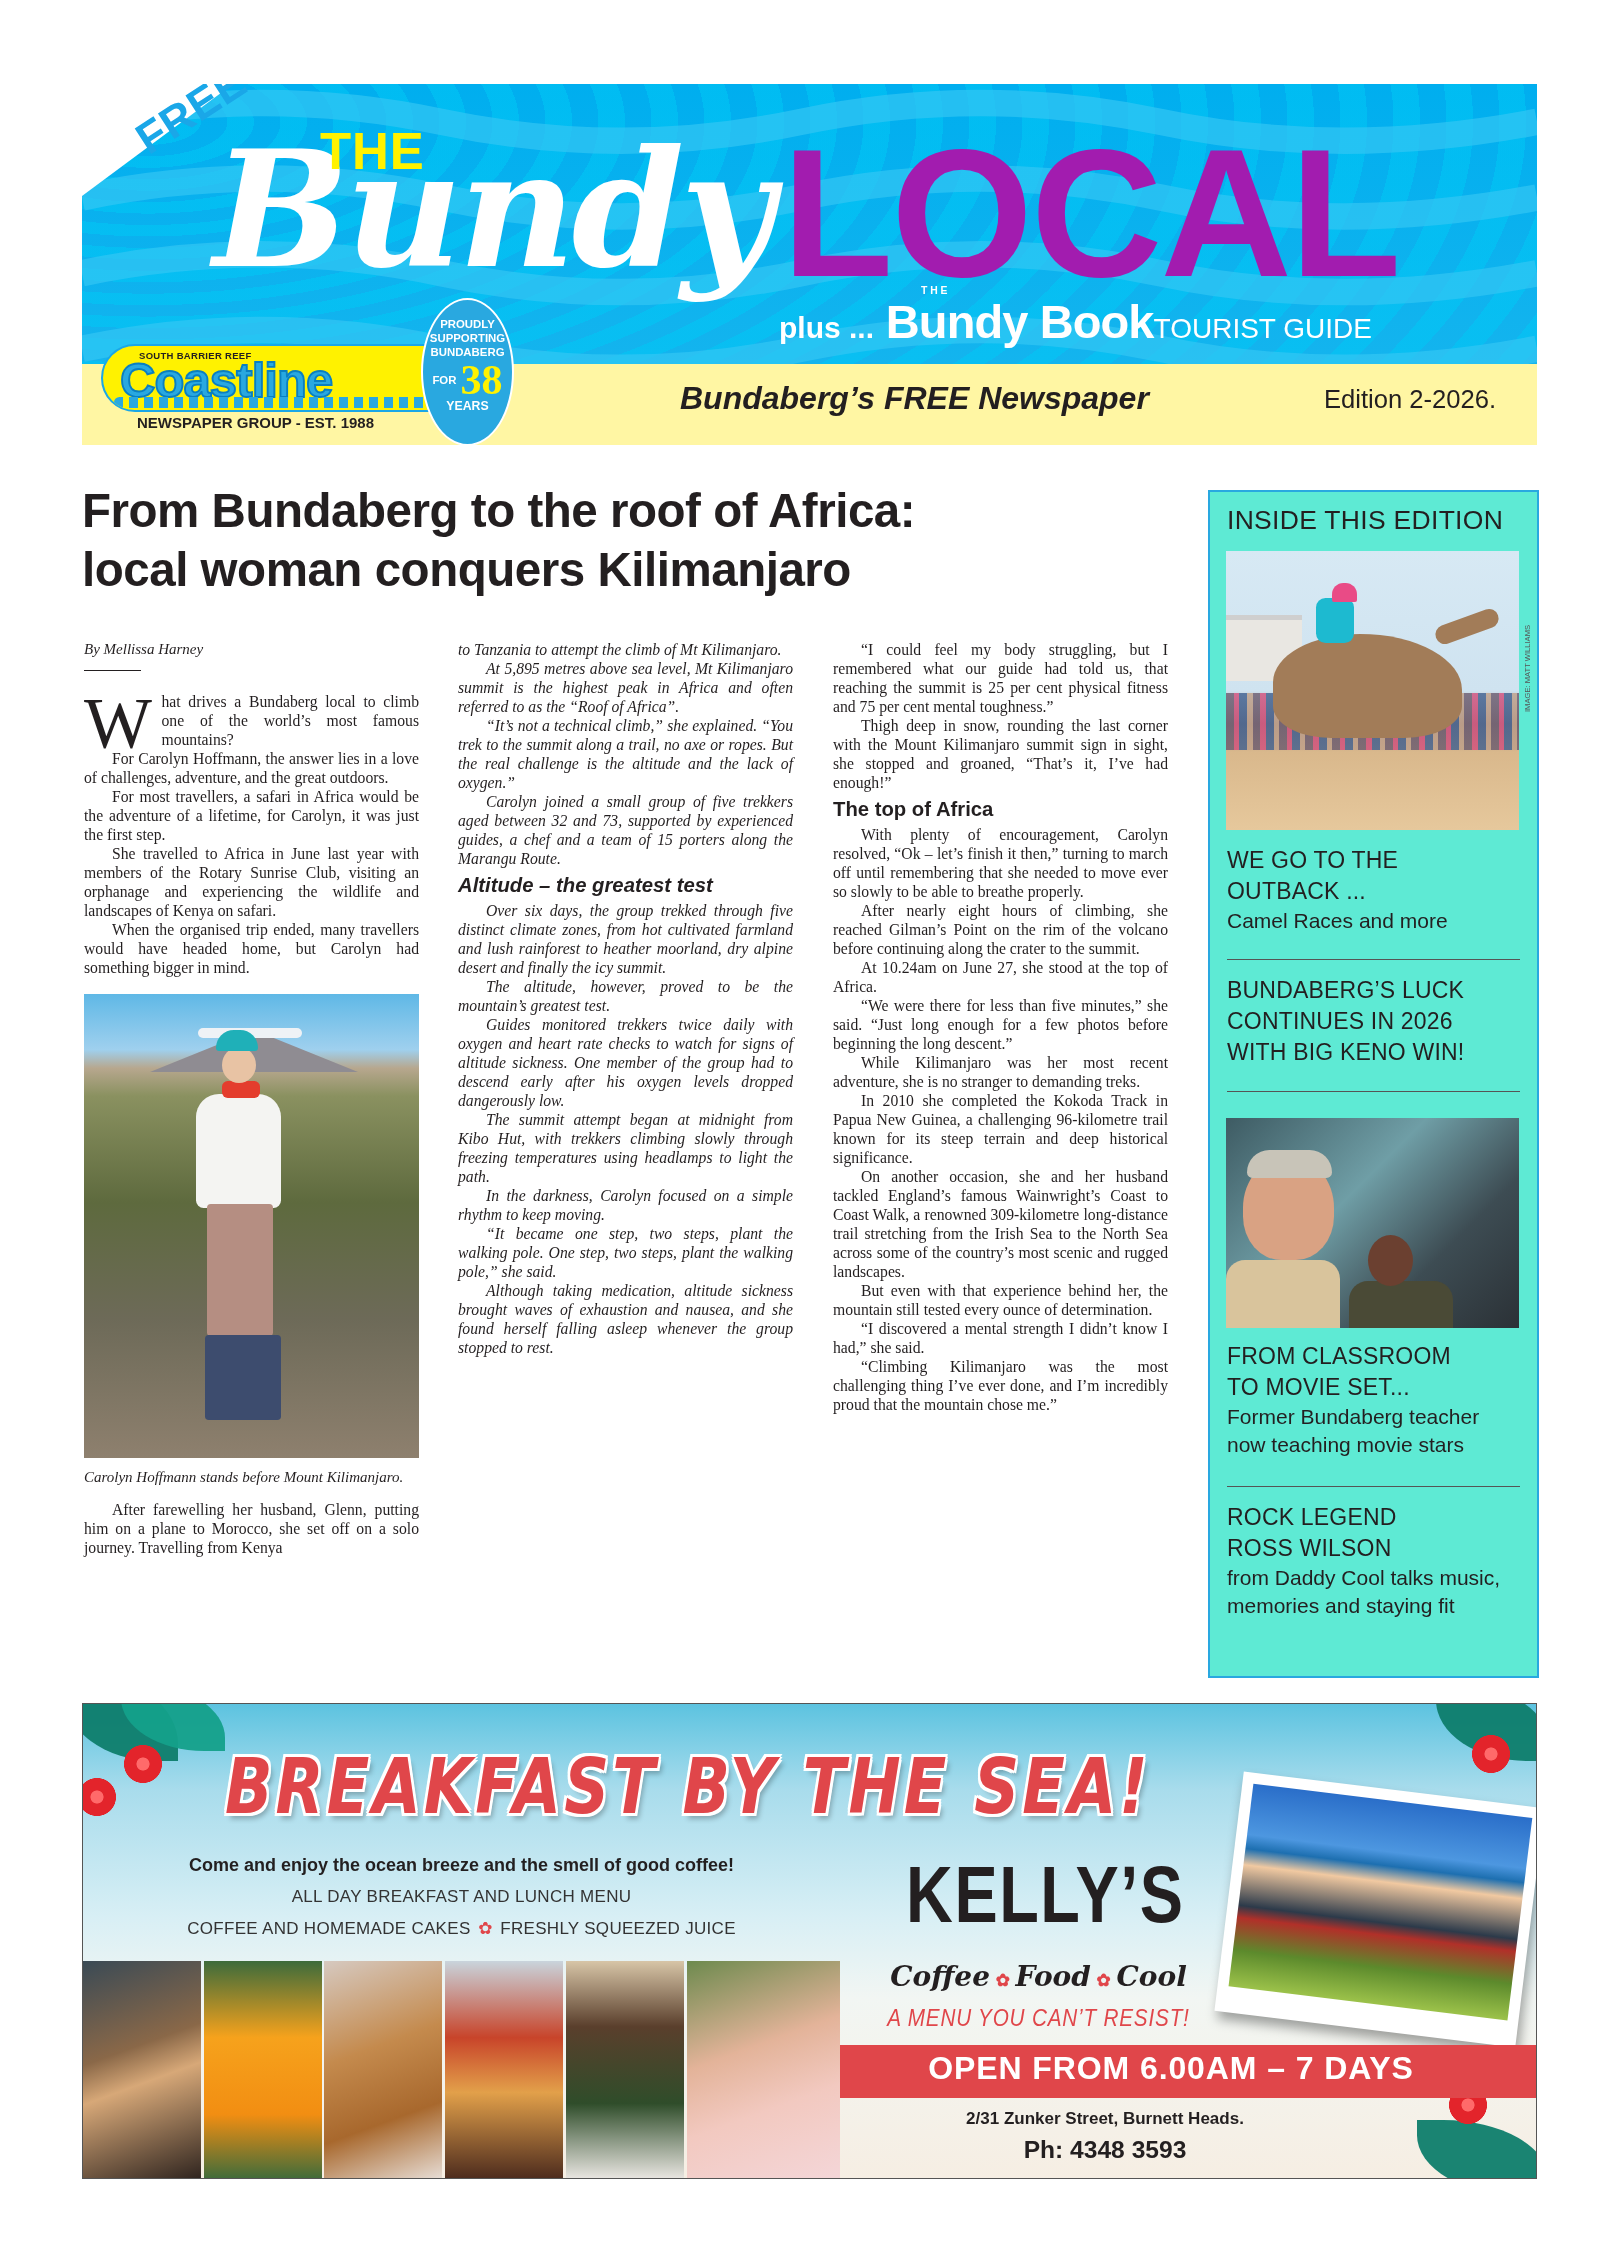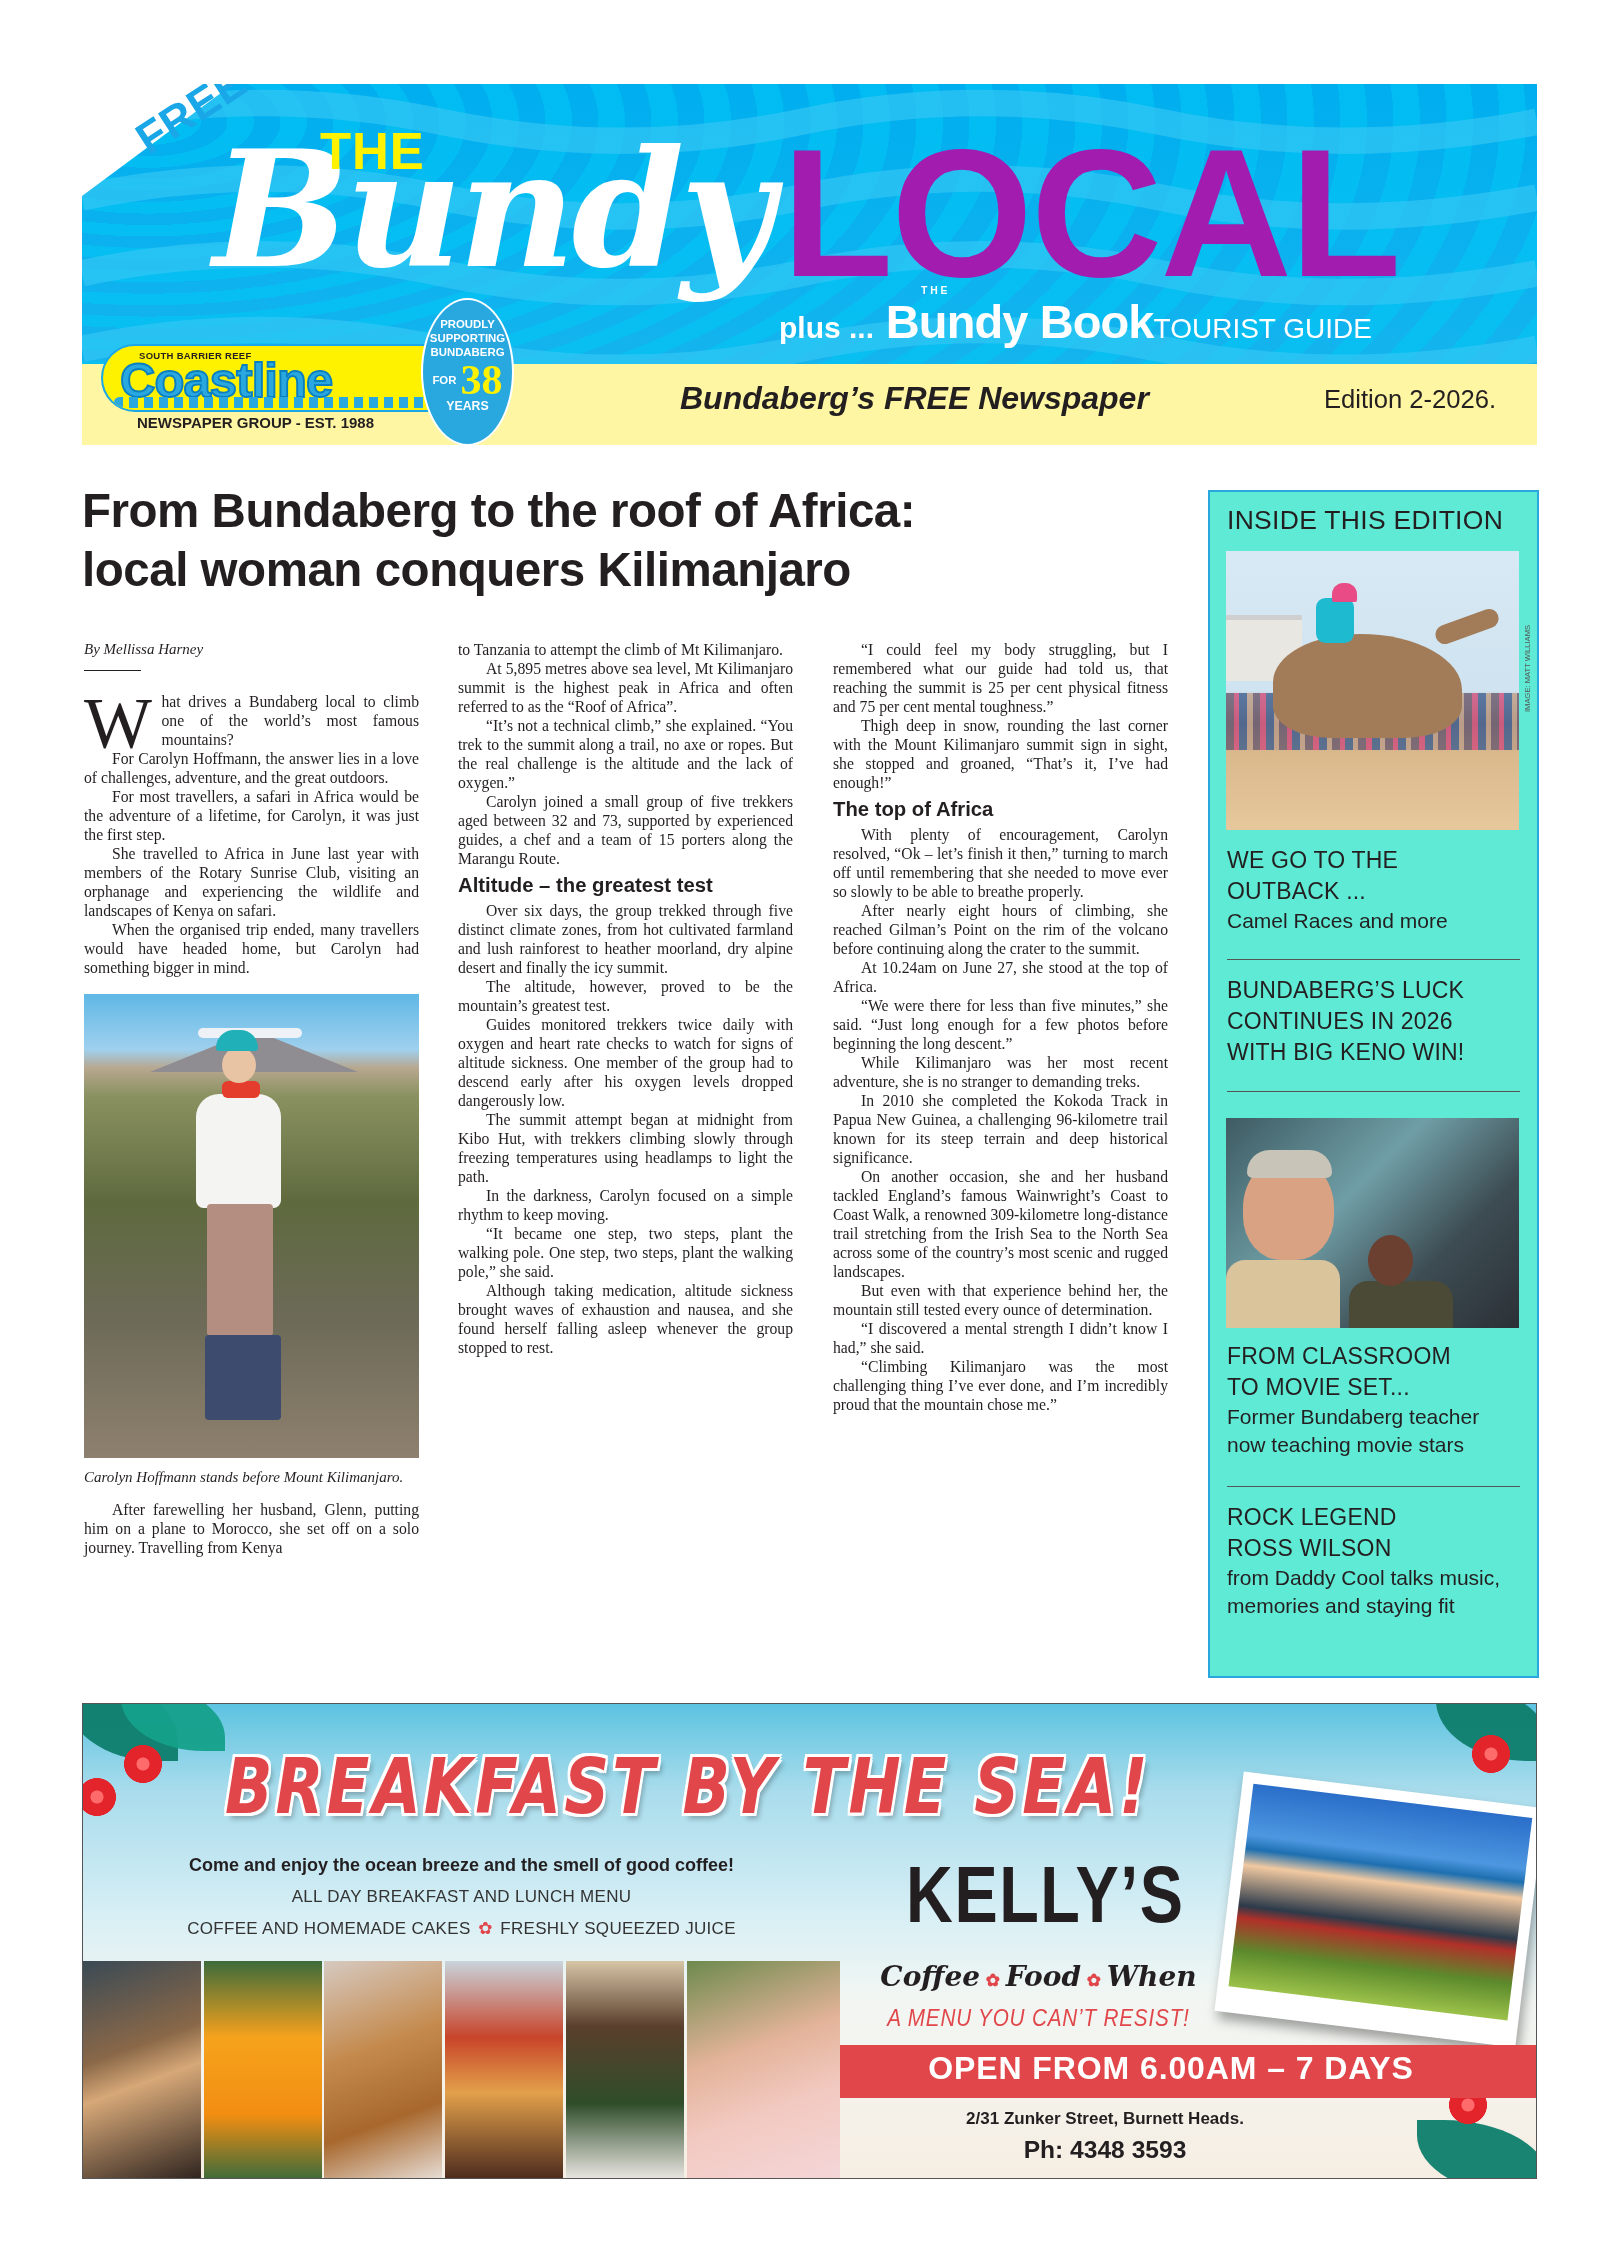--- a/index.html
+++ b/index.html
@@ -62,21 +62,21 @@
   .badge38 .num { font-family: "Liberation Serif", serif; font-size: 42px; color: #fff200; display: inline-block; vertical-align: middle; line-height: 1; font-weight: 700; }
   .badge38 .years { font-size: 12.3px; margin-top: -1.9px; }
 
   
   .headline { position: absolute; left: 82px; top: 481px; width: 1098px; font-family: "Liberation Sans", sans-serif;
     font-weight: 700; font-size: 49px; line-height: 59px; color: #231f20; letter-spacing: -0.5px; transform: scaleX(0.97); transform-origin: left top; }
 
   
   .col { position: absolute; top: 640px; width: 335px; font-size: 15.7px; line-height: 19px; text-align: justify; hyphens: auto; }
   .col1 { left: 84px; }
-  .col2 { left: 458px; }
+  .col2 { left: 458px; font-style: italic; }
   .col3 { left: 833px; }
   .col p { text-indent: 28px; }
   .col p.noindent { text-indent: 0; }
   .byline { font-style: italic; font-size: 15px; margin-bottom: 11.4px; }
   .byline-rule { width: 57px; border-top: 1.4px solid #231f20; margin-bottom: 21px; }
   .dropcap-para { text-indent: 0 !important; }
   .dropcap { float: left; font-size: 72px; line-height: 55px; margin: 3.8px 9.5px -3.8px 0; font-family: "Liberation Serif", serif; }
   .subhead { font-family: "Liberation Sans", sans-serif; font-weight: 700; font-size: 20.3px; line-height: 24.6px; margin: 4.7px 0 3.8px; text-align: left; }
 
   .photo-main { width: 335px; height: 464px; margin: 17px 0 9.5px; position: relative; overflow: hidden;
@@ -352,21 +352,21 @@
     <div class="ad-photo coffee"></div>
     <div class="ad-photo juice"></div>
     <div class="ad-photo waffle"></div>
     <div class="ad-photo breakfast"></div>
     <div class="ad-photo mushroom"></div>
     <div class="ad-photo woman"></div>
   </div>
 
   <div class="ad-kellys">KELLY’S</div>
   <div class="ad-cfj">
-    <span>Coffee</span><span class="sep">✿</span><span>Food</span><span class="sep">✿</span><span>When</span>
+    <span>Coffee</span><span class="sep">✿</span><span>Food</span><span class="sep">✿</span><span>Cool</span>
   </div>
   <div class="ad-resist">A MENU YOU CAN’T RESIST!</div>
 
   <div class="ad-polaroid">
       <div class="img"></div>
     </div>
 
   <div class="ad-open-bar"></div>
   <div class="ad-open">OPEN FROM 6.00AM – 7 DAYS</div>
   <div class="ad-addr">2/31 Zunker Street, Burnett Heads.</div>

